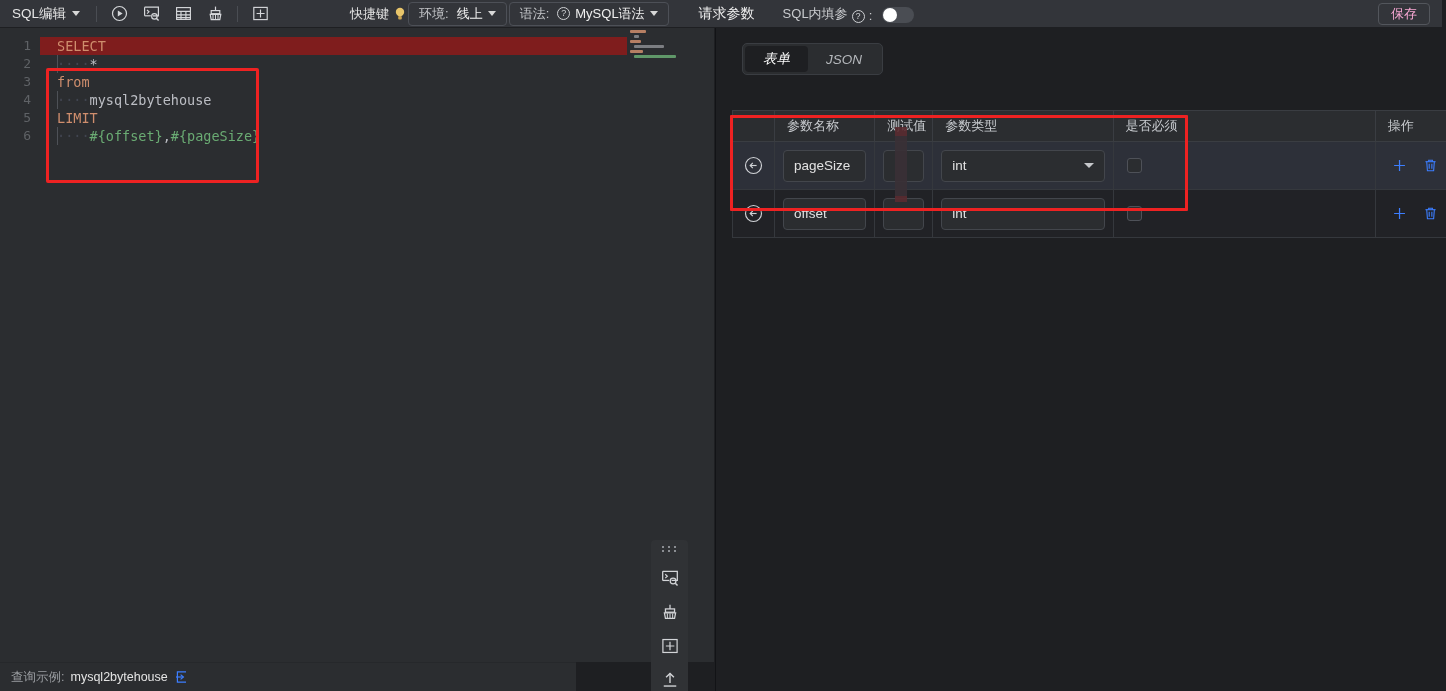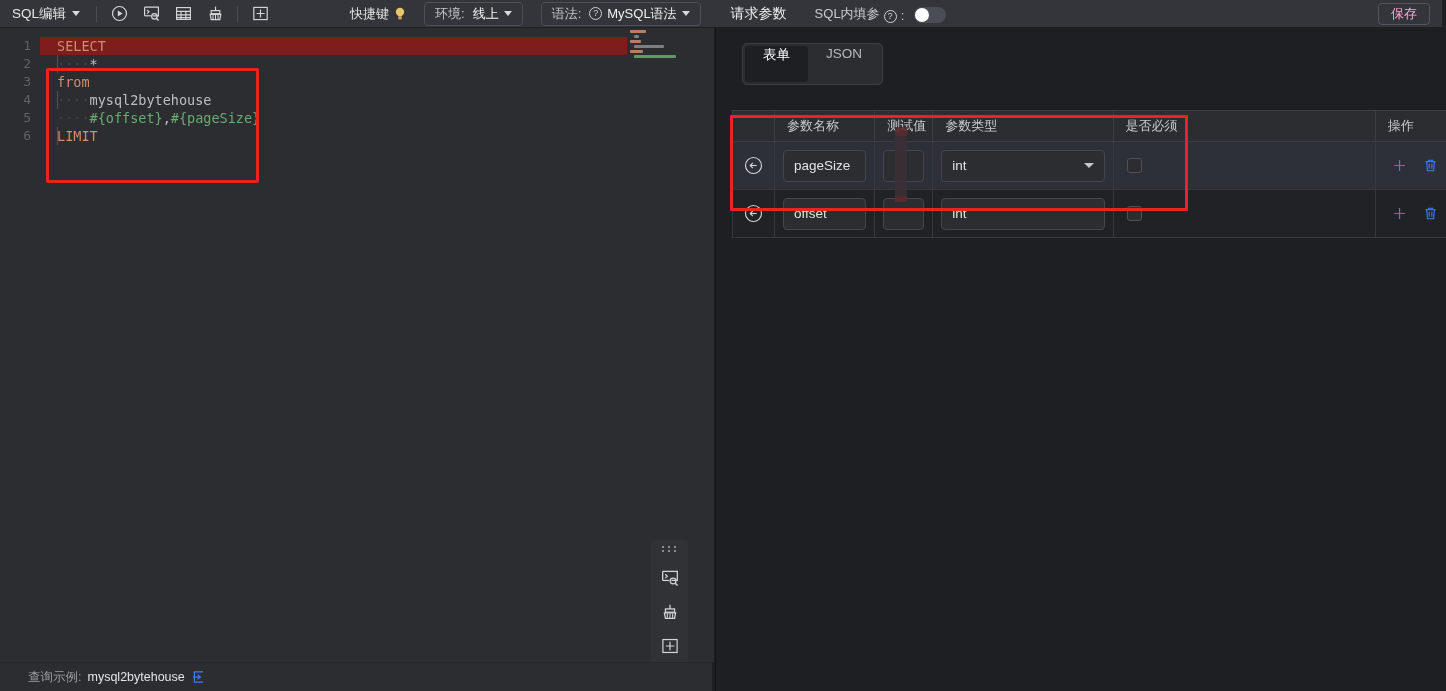--- a/index.html
+++ b/index.html
@@ -45,21 +45,21 @@
     display: flex; align-items: center; gap: 5px;
     color: #e3e3e3; font-size: 13px; margin-left: 4px;
   }
   .bulb { width: 12px; height: 14px; display:block; }
 
   .pill {
     display: flex; align-items: center; gap: 8px;
     height: 24px; padding: 0 10px;
     border: 1px solid #4d5057; border-radius: 4px;
     color: #dcdcdc; font-size: 13px;
-    margin-left: 18px;
+    margin-left: 2px;
     background: transparent;
   }
   .pill .lbl { color: #c4c6c9; }
   .pill .val { color: #f0f0f0; display:flex; align-items:center; gap:5px;}
   .qmark {
     width: 13px; height: 13px; border-radius: 50%;
     border: 1px solid #cfd1d4; color: #cfd1d4;
     font-size: 9px; line-height: 11px; text-align: center;
     display: inline-block;
   }
@@ -130,23 +130,23 @@
     padding-top: 6px;
   }
   .dots { display: grid; grid-template-columns: repeat(3, 4px); gap: 2px; margin-bottom: 9px;}
   .dots i { width: 2px; height: 2px; background: #8b8e93; display:block; }
   .ftico {
     width: 37px; height: 34px; display:flex; align-items:center; justify-content:center;
     color: #d3d5d8;
   }
 
   .statusbar {
-    position: absolute; left: 0; top: 662px; width: 712px; height: 29px;
+    position: absolute; left: 0; top: 662px; width: 576px; height: 29px;
     background: #2b2d30; display: flex; align-items: center;
-    padding-left: 28px; gap: 6px;
+    padding-left: 11px; gap: 6px;
     border-top: 1px solid #26282b;
   }
   .sb-lbl { color: #9a9da1; font-size: 12.5px; }
   .sb-val { color: #e4e4e4; font-size: 12.5px; }
 
   
   .ann-code {
     position: absolute; left: 46px; top: 40px;
     width: 213px; height: 115px;
     border: 3px solid #ee2222; border-radius: 2px;
@@ -159,23 +159,23 @@
     width: 731px; height: 663px;
     background: #1e1f22;
     border-left: 1px solid #121316;
   }
   .tabs {
     margin: 15px 0 0 26px;
     display: inline-flex; background: #2b2d30;
     border: 1px solid #3a3d42; border-radius: 5px; padding: 2px;
   }
   .tab {
-    height: 36px; padding: 0 18px; border-radius: 4px;
-    display: flex; 
-    color: #b6b9bd; font-size: 13.5px; cursor: pointer;
+    height: 26px; padding: 0 18px; border-radius: 4px;
+    display: flex; align-items: center;
+    color: #b6b9bd; font-size: 13.5px; cursor: pointer; font-style: italic;
   }
   .tab.active { background: #1e1f22; color: #ffffff; }
 
   table.params {
     position: absolute; left: 16px; top: 82px;
     width: 715px; border-collapse: collapse;
     table-layout: fixed;
   }
   table.params th {
     height: 31px; background: #2b2d30;
@@ -338,22 +338,22 @@
     <div>4</div>
     <div>5</div>
     <div>6</div>
   </div>
 
   <div class="code">
     <div class="ln active"><span class="kw">SELECT</span></div>
     <div class="ln"><span class="ws">····</span><span class="id">*</span></div>
     <div class="ln"><span class="kw">from</span></div>
     <div class="ln"><span class="ws">····</span><span class="id">mysql2bytehouse</span></div>
+    <div class="ln"><span class="kw">LIMIT</span></div>
     <div class="ln"><span class="ws">····</span><span class="param">#{offset}</span><span class="punc">,</span><span class="param">#{pageSize}</span></div>
-    <div class="ln"><span class="kw">LIMIT</span></div>
   </div>
 
   <div class="indentbar" style="top:27px;height:18px"></div>
   <div class="indentbar" style="top:63px;height:18px"></div>
   <div class="indentbar" style="top:99px;height:18px"></div>
 
   <div class="minimap">
     <div class="mm" style="left:0;top:0;width:16px;background:#cf8e6d"></div>
     <div class="mm" style="left:4px;top:5px;width:5px;background:#8b8d91"></div>
     <div class="mm" style="left:0;top:10px;width:11px;background:#cf8e6d"></div>

